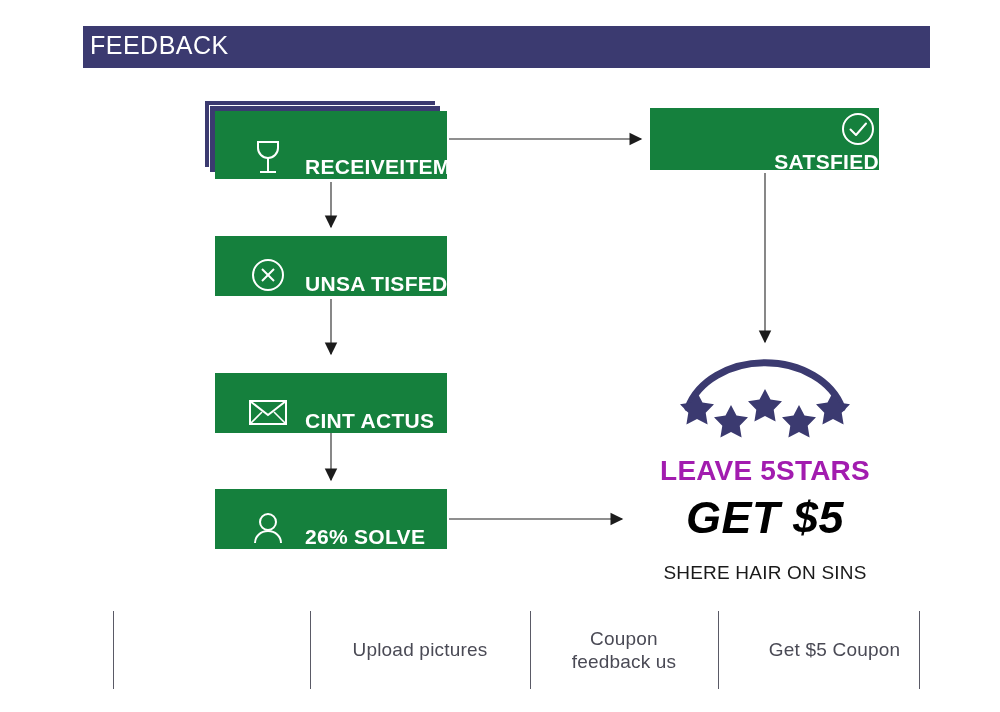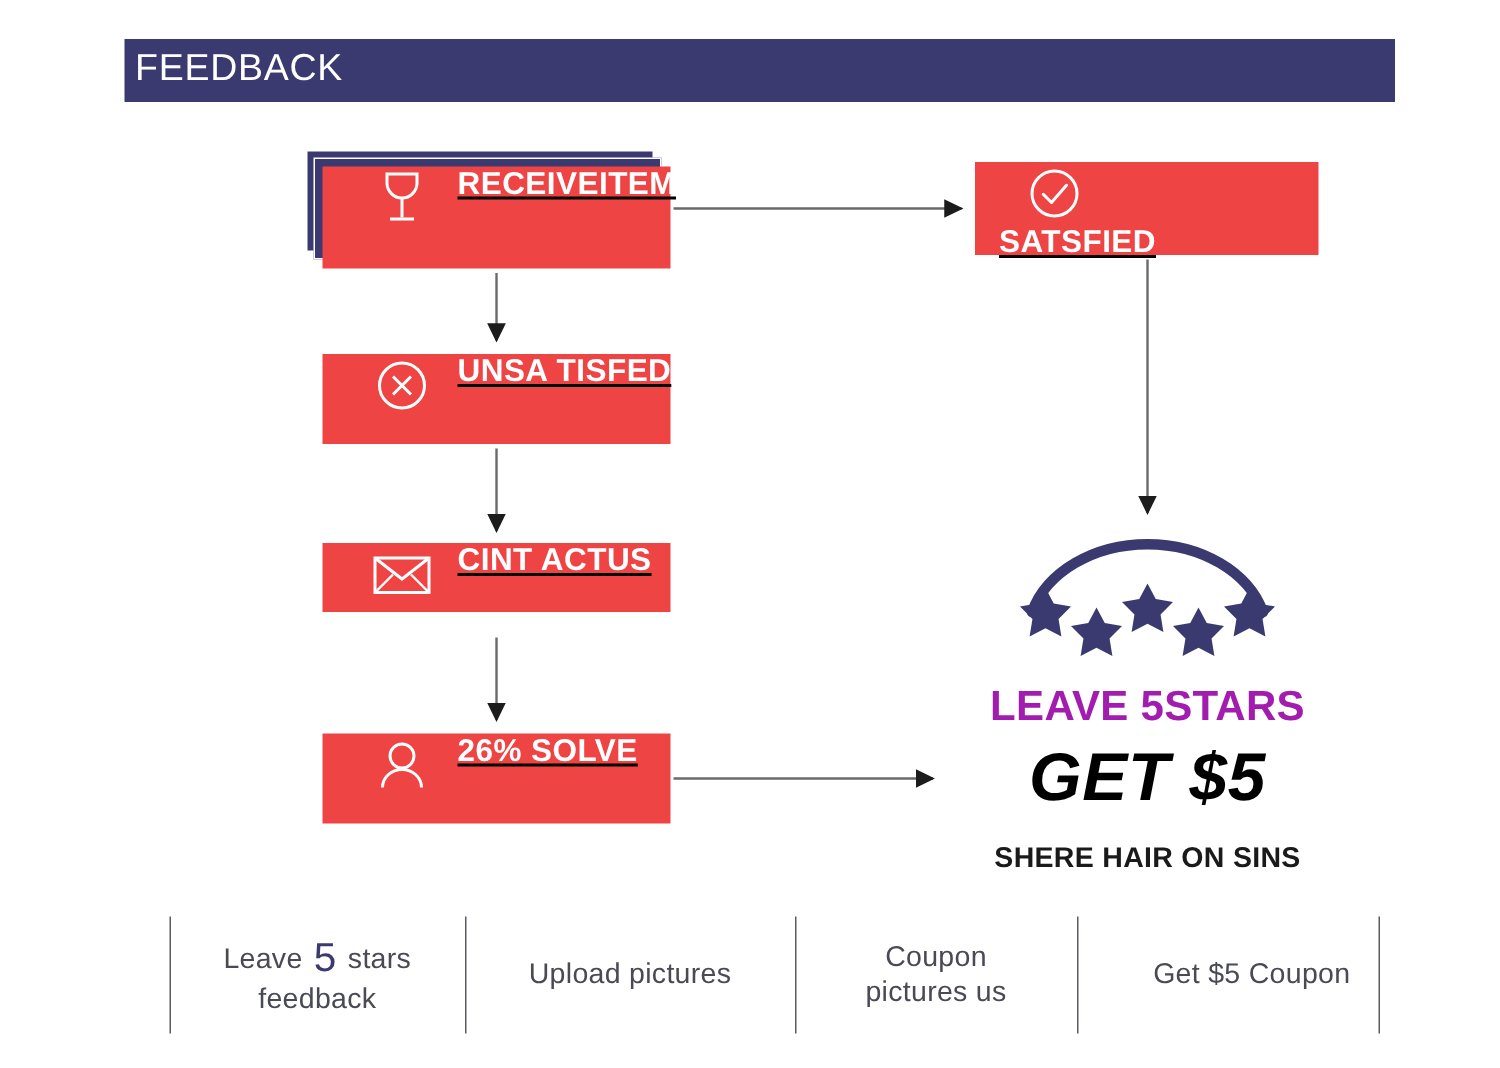--- a/index.html
+++ b/index.html
@@ -32,25 +32,24 @@
     font-size: 25px;
     letter-spacing: 0.5px;
     color: #ffffff;
     font-weight: 400;
     font-family: "Liberation Sans", sans-serif;
   }
 
   
   .flow-box {
     position: absolute;
-    background: #ef4444;
+    background: #15803d;
     display: flex;
-    align-items: flex-start;
+    align-items: flex-end;
     box-sizing: border-box;
-    text-decoration: underline;
   }
   .flow-box .box-icon {
     width: 42px;
     height: 42px;
     margin-left: 32px;
     flex: 0 0 auto;
     display: flex;
     align-items: center;
     justify-content: center;
   }
@@ -69,21 +68,21 @@
     position: absolute;
     background: #3B3A70;
     border: 1px solid #ffffff;
     box-sizing: border-box;
   }
   #stack-back-2 { left: 204px; top: 100px; width: 232px; height: 68px; }
   #stack-back-1 { left: 209px; top: 105px; width: 232px; height: 68px; }
 
   #box-receive   { left: 215px; top: 111px; width: 232px; height: 68px; }
   #box-unsat     { left: 215px; top: 236px; width: 232px; height: 60px; }
-  #box-contact   { left: 215px; top: 362px; width: 232px; height: 46px; }
+  #box-contact   { left: 215px; top: 373px; width: 232px; height: 60px; }
   #box-solve     { left: 215px; top: 489px; width: 232px; height: 60px; }
   #box-satisfied { left: 650px; top: 108px; width: 229px; height: 62px; flex-direction: column; }
 
   
   #arrow-layer {
     position: absolute;
     left: 0; top: 0;
     width: 1000px;
     height: 712px;
     pointer-events: none;
@@ -124,21 +123,21 @@
     font-family: "Liberation Sans", sans-serif;
     font-style: italic;
   }
   #promo-share {
     position: absolute;
     left: 640px;
     top: 562px;
     width: 250px;
     text-align: center;
     font-size: 19px;
-    font-weight: 700;
+    font-weight: 400;
     letter-spacing: 0.2px;
     color: #1a1a1a;
     font-family: "Liberation Sans", sans-serif;
   }
 
   
   #bottom-bar {
     position: absolute;
     left: 113px;
     top: 611px;
@@ -273,34 +272,28 @@
 <div id="promo-get">GET $5</div>
 <div id="promo-share">SHERE HAIR ON SINS</div>
 
 <div id="bottom-bar">
   <div class="divider" style="left:0px;"></div>
   <div class="divider" style="left:197px;"></div>
   <div class="divider" style="left:417px;"></div>
   <div class="divider" style="left:605px;"></div>
   <div class="divider" style="left:806px;"></div>
 
-  <div class="bottom-cell" style="left:0px; width:197px;">
-    <span>
-      <span>Leave </span><span class="big-five">5</span><span> stars</span><br>
-      <span>feedback</span>
-    </span>
-  </div>
 
   <div class="bottom-cell" style="left:197px; width:220px;">
     <span>Upload pictures</span>
   </div>
 
   <div class="bottom-cell" style="left:417px; width:188px;">
     <span>
       <span>Coupon</span><br>
-      <span>pictures us</span>
+      <span>feedback us</span>
     </span>
   </div>
 
   <div class="bottom-cell" style="left:605px; width:201px;margin-left:16px;">
     <span>Get $5 Coupon</span>
   </div>
 </div>
 
 </body></html>

